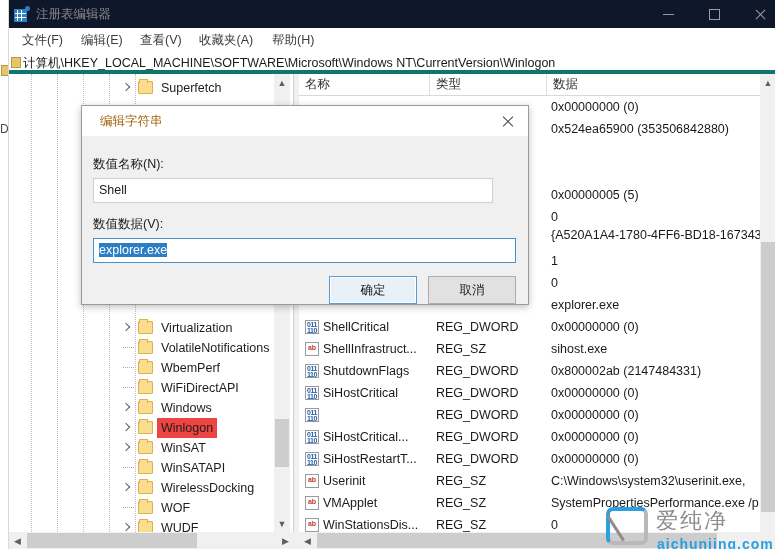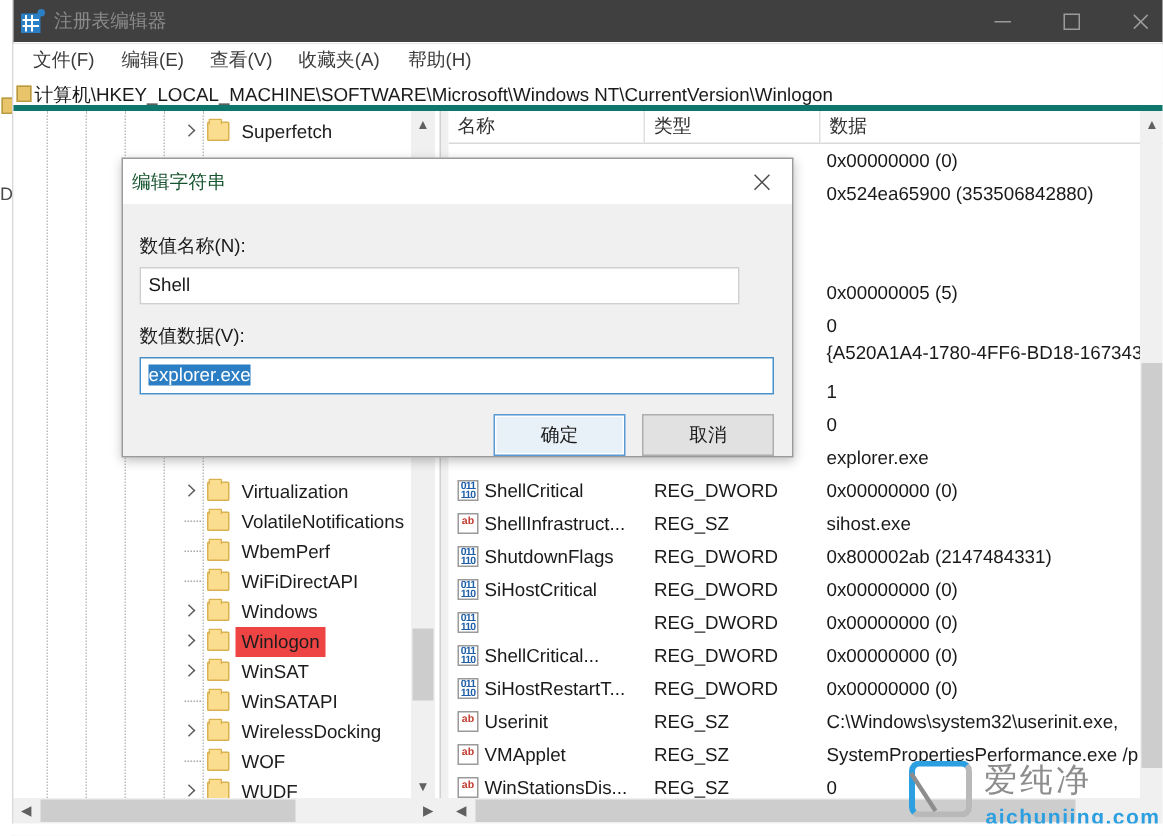--- a/index.html
+++ b/index.html
@@ -35,21 +35,21 @@
   
   .window {
     position: absolute; left: 8px; top: 0; width: 767px; height: 557px;
     background: #f0f0f0;
     border-left: 1px solid #d9d9d9;
   }
 
   
   .titlebar {
     position: absolute; left: 0; top: 0; width: 767px; height: 29px;
-    background: #404040;
+    background: #0f172a;
     border-bottom: 1px solid #ffffff;
   }
   .title-icon {
     position: absolute; left: 5px; top: 6px; width: 17px; height: 17px;
   }
   .title-icon .sq {
     position: absolute; left: 0; top: 3px; width: 13px; height: 13px;
     background: #2b7fc4;
   }
   .title-icon .sq::before {
@@ -233,22 +233,22 @@
     position: absolute; left: 72px; top: 105px; width: 448px; height: 200px;
     background: #f0f0f0;
     border: 1px solid #9b9b9b;
     box-shadow: 0 2px 7px rgba(0,0,0,0.26);
   }
   .dlg-title {
     position: absolute; left: 0; top: 0; width: 446px; height: 30px;
     background: #ffffff;
   }
   .dlg-title-text {
-    position: absolute; left: 6px; top: 7px;
-    font-size: 12.5px; color: #14532d; line-height: 16px;
+    position: absolute; left: 18px; top: 7px;
+    font-size: 12.5px; color: #a16207; line-height: 16px;
   }
   .dlg-close {
     position: absolute; right: 0; top: 0; width: 42px; height: 30px;
     display: flex; align-items: center; justify-content: center;
   }
   .dlg-close .x { position: relative; width: 13px; height: 13px; }
   .dlg-close .x::before, .dlg-close .x::after {
     content: ""; position: absolute; left: 0; top: 6px;
     width: 14px; height: 1px; background: #4a4a4a;
   }
@@ -511,21 +511,21 @@
         <div class="ty">REG_DWORD</div>
         <div class="da">0x00000000 (0)</div>
       </div>
       <div class="lrow" style="top:330px">
         <div class="vicon dw">011<br>110</div>
         <div class="ty">REG_DWORD</div>
         <div class="da">0x00000000 (0)</div>
       </div>
       <div class="lrow" style="top:352px">
         <div class="vicon dw">011<br>110</div>
-        <div class="nm">ShellCritical...</div>
+        <div class="nm">SiHostCritical...</div>
         <div class="ty">REG_DWORD</div>
         <div class="da">0x00000000 (0)</div>
       </div>
       <div class="lrow" style="top:374px">
         <div class="vicon dw">011<br>110</div>
         <div class="nm">SiHostRestartT...</div>
         <div class="ty">REG_DWORD</div>
         <div class="da">0x00000000 (0)</div>
       </div>
       <div class="lrow" style="top:396px">

